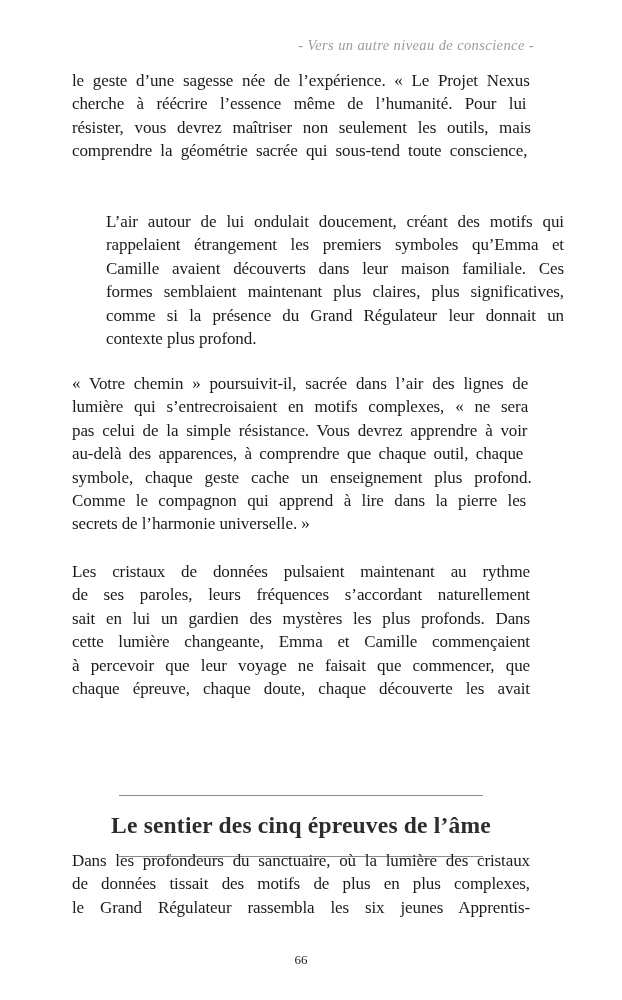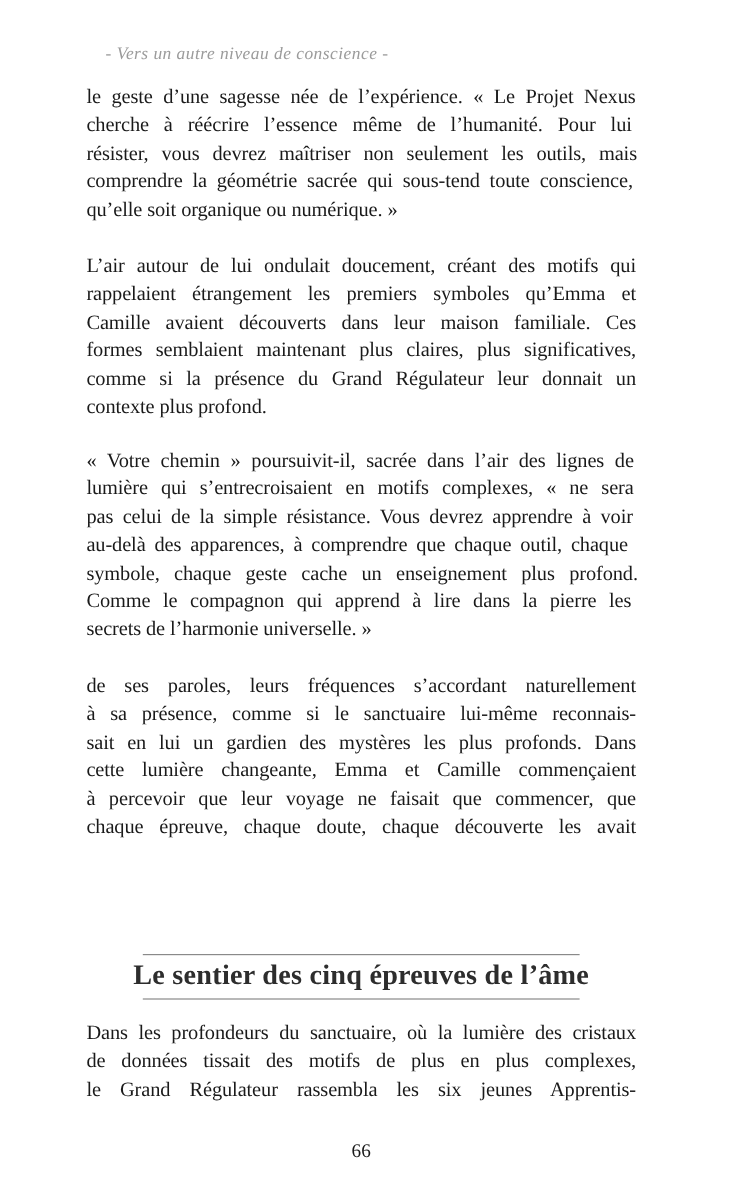--- a/index.html
+++ b/index.html
@@ -14,39 +14,39 @@
     background: var(--bg, #ffffff);
     font-family: "Liberation Serif", "DejaVu Serif", serif;
   }
   .page {
     position: absolute;
     inset: 0;
   }
   .running-header {
     position: absolute;
     top: 35px;
-    left: 88px;
+    left: 76px;
     width: 458px;
-    text-align: left;
+    text-align: right;
     font-style: italic;
     font-size: 14.5px;
     line-height: 20px;
     letter-spacing: 0.4px;
     color: var(--muted, #9b9b9b);
   }
   .para {
     position: absolute;
     left: 72px;
     width: 458px;
     font-size: 17px;
     letter-spacing: -0.1px;
     color: var(--text, #1a1a1a);
   }
   .p1 { top: 69px; }
-  .p2 { top: 210px; }
+  .p2 { top: 210px; margin-left: 34px; }
   .p3 { top: 372px; }
   .p4 { top: 560px; }
   .p5 { top: 849px; }
   .line {
     height: 23.4px;
     line-height: 23.4px;
     white-space: nowrap;
   }
   .line-inner {
     display: inline-block;
@@ -59,52 +59,51 @@
     left: 72px;
     width: 458px;
     text-align: center;
   }
   .rule {
     width: 364px;
     margin: 0 auto;
     border-top: 1.6px solid var(--rule, #8a8a8a);
   }
   .section-heading {
-    margin: 0;
+    margin: 12px;
     padding: 2px 0 3px 0;
     font-size: 23.5px;
     line-height: 31px;
     font-weight: bold;
     letter-spacing: 0.2px;
     color: var(--heading, #2d2d2d);
   }
   .page-number {
     position: absolute;
     top: 948px;
     left: 72px;
     width: 458px;
     text-align: center;
-    font-size: 16px;
+    font-size: 13px;
     line-height: 24px;
     color: var(--text, #1a1a1a);
   }
 </style>
 </head>
 <body>
 
 <div class="page">
 
   <div class="running-header">- Vers un autre niveau de conscience -</div>
 
   <div class="para p1">
       <div class="line"><span class="line-inner" style="word-spacing: 4.59844px;"><span>le geste d’une sagesse née de l’expérience. « </span><span class="it">Le Projet Nexus</span></span></div>
       <div class="line"><span class="line-inner" style="word-spacing: 8.25781px;"><span class="it">cherche à réécrire l’essence même de l’humanité. Pour lui</span></span></div>
       <div class="line"><span class="line-inner" style="word-spacing: 6.63477px;"><span class="it">résister, vous devrez maîtriser non seulement les outils, mais</span></span></div>
       <div class="line"><span class="line-inner" style="word-spacing: 4.04241px;"><span class="it">comprendre la géométrie sacrée qui sous-tend toute conscience,</span></span></div>
-      <div class="line"><span class="line-inner"><span class="it">qu’elle soit organique ou numérique. »</span></span></div>
     </div>
   <div class="para p2">
       <div class="line"><span class="line-inner" style="word-spacing: 5.78993px;"><span>L’air autour de lui ondulait doucement, créant des motifs qui</span></span></div>
       <div class="line"><span class="line-inner" style="word-spacing: 9.44531px;"><span>rappelaient étrangement les premiers symboles qu’Emma et</span></span></div>
       <div class="line"><span class="line-inner" style="word-spacing: 8.66295px;"><span>Camille avaient découverts dans leur maison familiale. Ces</span></span></div>
       <div class="line"><span class="line-inner" style="word-spacing: 7.03906px;"><span>formes semblaient maintenant plus claires, plus significatives,</span></span></div>
       <div class="line"><span class="line-inner" style="word-spacing: 7.08333px;"><span>comme si la présence du Grand Régulateur leur donnait un</span></span></div>
       <div class="line"><span class="line-inner"><span>contexte plus profond.</span></span></div>
     </div>
   <div class="para p3">
@@ -117,22 +116,22 @@
       <div class="line"><span class="line-inner"><span class="it">secrets de l’harmonie universelle. »</span></span></div>
     </div>
 
   <div class="heading-block">
     <div class="rule"></div>
     <h1 class="section-heading">Le sentier des cinq épreuves de l’âme</h1>
     <div class="rule"></div>
   </div>
 
   <div class="para p4">
+      <div class="line"><span class="line-inner" style="word-spacing: 11.7746px;"><span>Les cristaux de données pulsaient maintenant au rythme</span></span></div>
       <div class="line"><span class="line-inner" style="word-spacing: 11.6094px;"><span>de ses paroles, leurs fréquences s’accordant naturellement</span></span></div>
-      <div class="line"><span class="line-inner" style="word-spacing: 8.22266px;"><span>à sa présence, comme si le sanctuaire lui-même reconnais-</span></span></div>
       <div class="line"><span class="line-inner" style="word-spacing: 6.5875px;"><span>sait en lui un gardien des mystères les plus profonds. Dans</span></span></div>
       <div class="line"><span class="line-inner" style="word-spacing: 10.599px;"><span>cette lumière changeante, Emma et Camille commençaient</span></span></div>
       <div class="line"><span class="line-inner" style="word-spacing: 7.12326px;"><span>à percevoir que leur voyage ne faisait que commencer, que</span></span></div>
       <div class="line"><span class="line-inner" style="word-spacing: 8.99777px;"><span>chaque épreuve, chaque doute, chaque découverte les avait</span></span></div>
     </div>
   <div class="para p5">
       <div class="line"><span class="line-inner" style="word-spacing: 4.68403px;"><span>Dans les profondeurs du sanctuaire, où la lumière des cristaux</span></span></div>
       <div class="line"><span class="line-inner" style="word-spacing: 9.12153px;"><span>de données tissait des motifs de plus en plus complexes,</span></span></div>
       <div class="line"><span class="line-inner" style="word-spacing: 11.7879px;"><span>le Grand Régulateur rassembla les six jeunes Apprentis-</span></span></div>
     </div>

